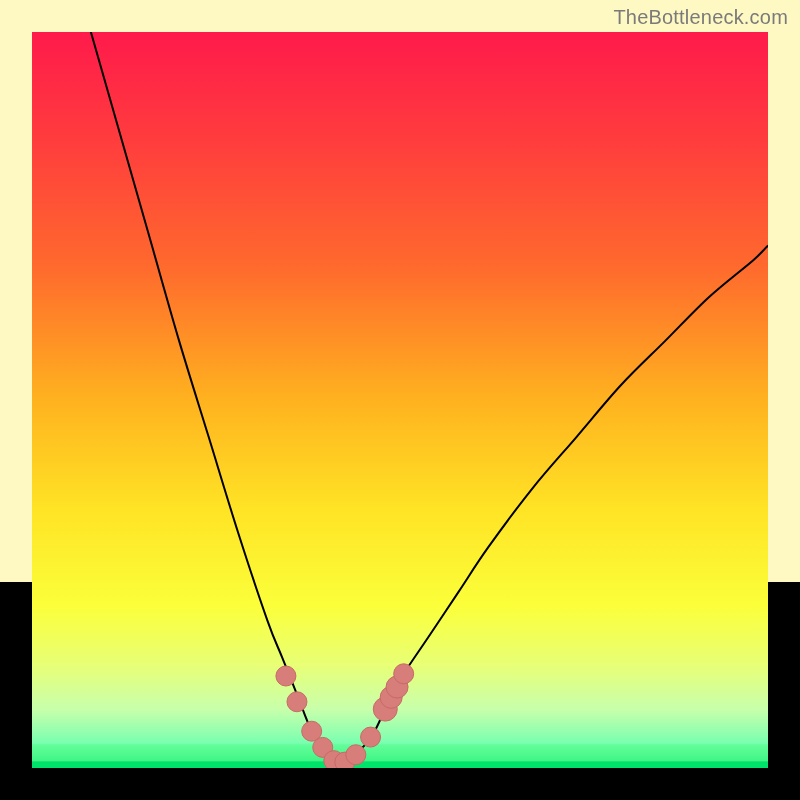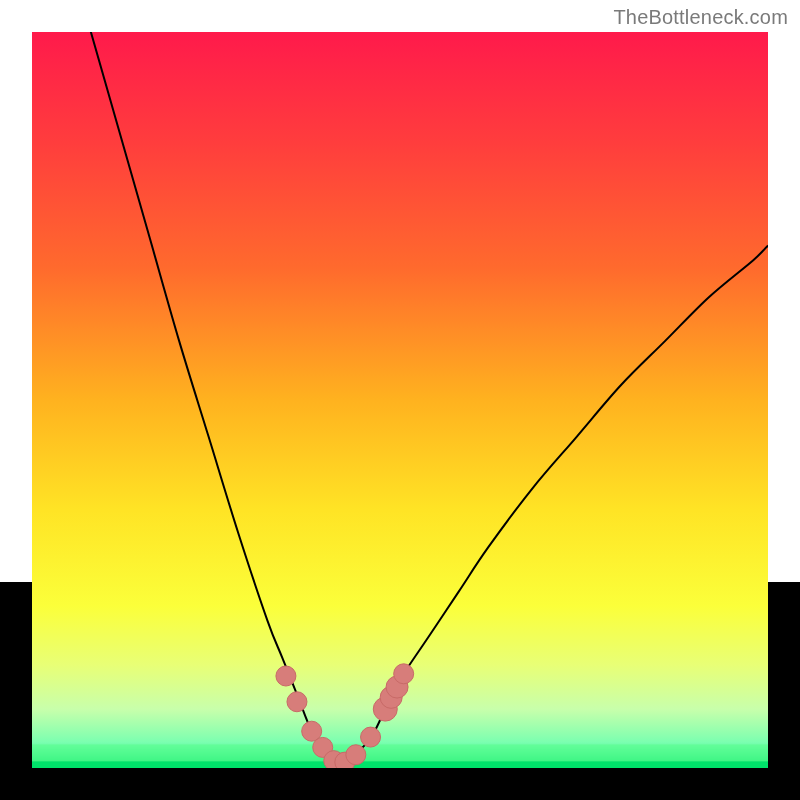--- a/index.html
+++ b/index.html
@@ -10,21 +10,21 @@
     overflow: hidden;
     background: #000;
     font-family: Arial, Helvetica, sans-serif;
   }
   .frame {
     position: absolute;
     left: 0;
     top: 0;
     width: 800px;
     height: 582px;
-    background: #ffffff;
+    background: #fef9c3;
   }
   .plot {
     position: absolute;
     left: 32px;
     top: 32px;
     width: 736px;
     height: 736px;
     overflow: hidden;
   }
   .watermark {

